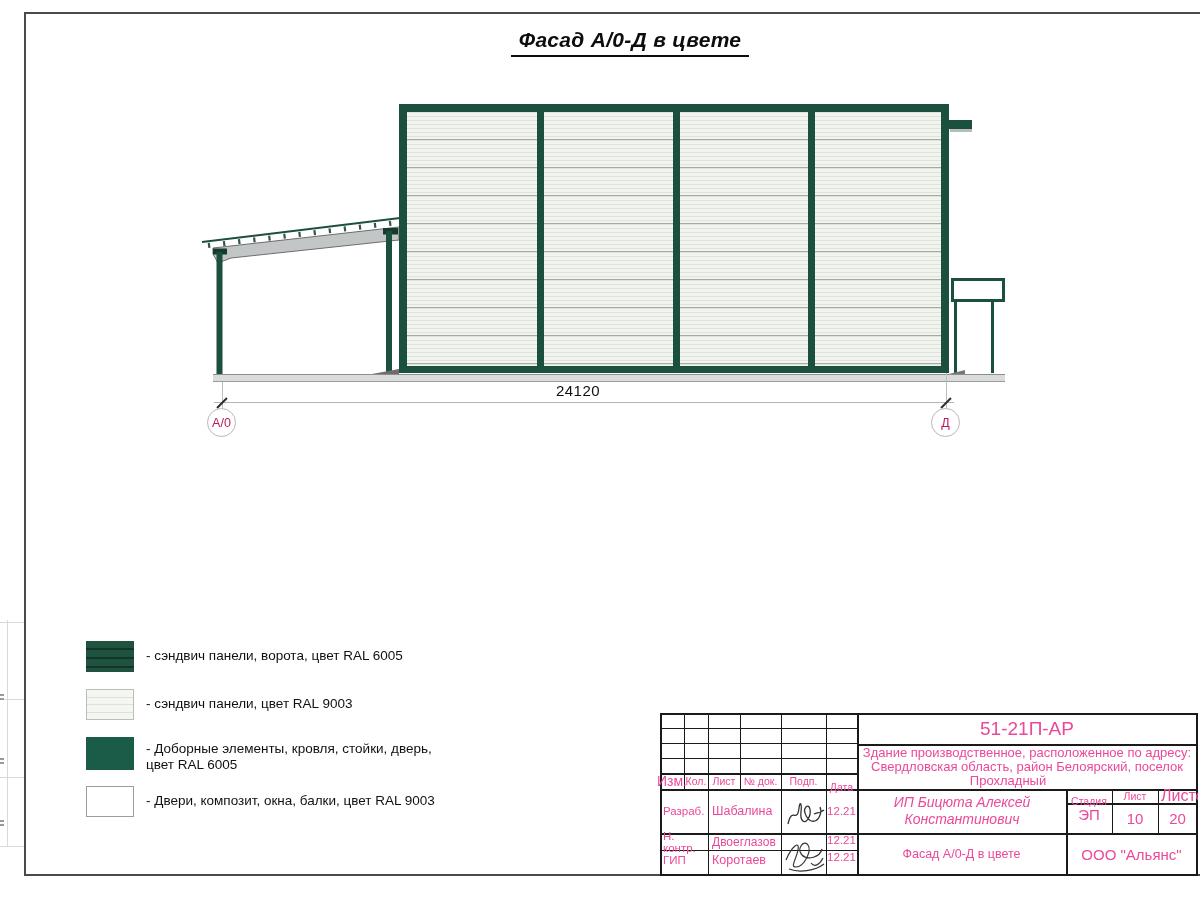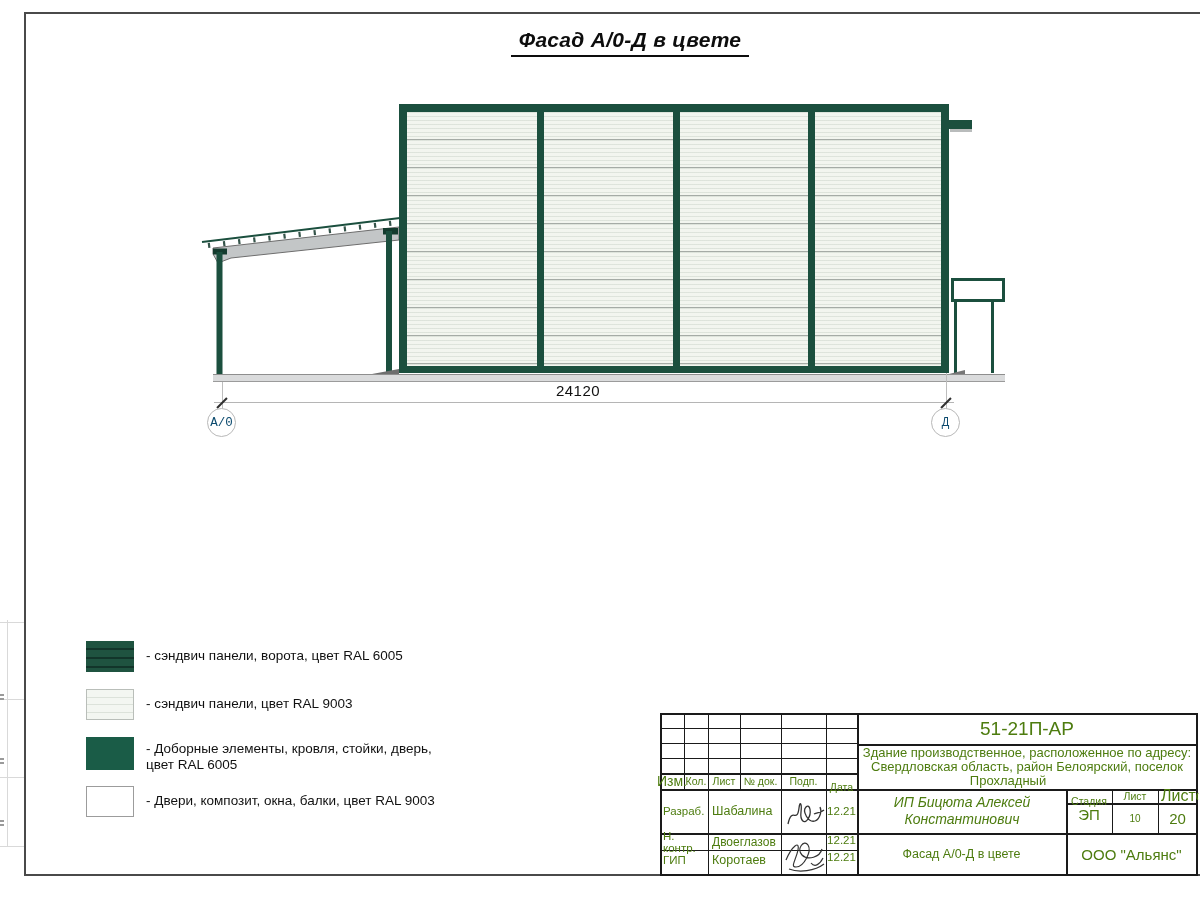--- a/index.html
+++ b/index.html
@@ -33,34 +33,34 @@
           background:#dadbdc;border-top:1px solid #8e8e8e;border-bottom:1px solid #9b9b9b;}
   .wedge{position:absolute;background:#6e6e6e;clip-path:polygon(0 100%,100% 0,100% 100%);}
   
   .extline{position:absolute;width:1px;background:#bdbdbd;}
   .dimline{position:absolute;left:214px;top:402px;width:740px;height:1px;background:#b5b5b5;}
   .slash{position:absolute;width:14px;height:2px;background:#2f2f2f;transform:rotate(-45deg);}
   .dimtext{position:absolute;left:528px;top:382px;width:100px;text-align:center;
            font-size:15px;letter-spacing:.5px;color:#111;}
   .axis-circle{position:absolute;width:29px;height:29px;border:1px solid #b8b8b8;border-radius:50%;
                background:#fff;display:flex;align-items:center;justify-content:center;
-               font-size:12.5px;color:#0c4a6e;box-sizing:border-box;font-family:Liberation Mono, monospace;}
+               font-size:12.5px;color:#be185d;box-sizing:border-box;}
   
   .swatch{position:absolute;left:86px;width:48px;box-sizing:border-box;}
   .sw-gate{height:31px;background-color:#1f5340;
            background-image:repeating-linear-gradient(180deg, transparent 0 7px, #12352a 7px 9px);}
   .sw-panel{height:31px;background-color:#f3f6f1;border:1px solid #b9beb9;
             background-image:repeating-linear-gradient(180deg, transparent 0 6.5px, #dce2da 6.5px 7.5px);}
   .sw-green{height:33px;background:#1a5c47;}
   .sw-white{height:31px;background:#ffffff;border:1.5px solid #9c9c9c;}
   .legend-label{position:absolute;left:146px;font-size:13.5px;line-height:16px;color:#111;}
   
   .ln{position:absolute;background:#1a1a1a;}
   .tb-text{position:absolute;display:flex;align-items:center;justify-content:center;
-           text-align:center;color:#4d7c0f;border-radius:7px;}
+           text-align:center;color:#ec4899;border-radius:7px;}
   .tb-left{justify-content:flex-start;text-align:left;}
   .sig-svg{position:absolute;}
 </style>
 </head>
 <body>
 
 <div id="sheet">
 
   <div class="frame" style="left:24px;top:12px;width:1176px;height:2px;"></div>
   <div class="frame" style="left:24px;top:12px;width:2px;height:864px;"></div>
@@ -176,21 +176,21 @@
     <div class="tb-text" style="left:857px;top:759px;width:340px;height:15px;font-size:13px;">Свердловская область, район Белоярский, поселок</div>
     <div class="tb-text" style="left:857px;top:773px;width:302px;height:15px;font-size:13px;">Прохладный</div>
 
     <div class="tb-text" style="left:861px;top:791px;width:202px;height:40px;font-size:14px;line-height:17px;font-style:italic;">ИП Бицюта Алексей Константинович</div>
     <div class="tb-text" style="left:859px;top:834px;width:205px;height:40px;font-size:12.5px;">Фасад А/0-Д в цвете</div>
 
     <div class="tb-text" style="left:1066px;top:789px;width:46px;height:24px;font-size:10.5px;">Стадия</div>
     <div class="tb-text" style="left:1112px;top:789px;width:46px;height:14px;font-size:10.5px;">Лист</div>
     <div class="tb-text tb-left" style="left:1158px;top:789px;width:38px;height:14px;font-size:16px;overflow:hidden;padding-left:3px;">Листов</div>
     <div class="tb-text" style="left:1066px;top:803px;width:46px;height:22px;font-size:15px;">ЭП</div>
-    <div class="tb-text" style="left:1112px;top:803px;width:46px;height:30px;font-size:10px;">10</div>
+    <div class="tb-text" style="left:1112px;top:803px;width:46px;height:30px;font-size:15px;">10</div>
     <div class="tb-text" style="left:1158px;top:803px;width:39px;height:30px;font-size:15px;">20</div>
     <div class="tb-text" style="left:1066px;top:833px;width:131px;height:42px;font-size:15px;">ООО "Альянс"</div>
 
     <div class="tb-text tb-left" style="left:663px;top:789px;width:44px;height:44px;font-size:11.5px;">Разраб.</div>
     <div class="tb-text tb-left" style="left:712px;top:789px;width:68px;height:44px;font-size:12.5px;">Шабалина</div>
     <div class="tb-text" style="left:826px;top:789px;width:31px;height:44px;font-size:11.5px;">12.21</div>
 
     <div class="tb-text tb-left" style="left:663px;top:833px;width:46px;height:17px;font-size:11.5px;">Н. контр.</div>
     <div class="tb-text tb-left" style="left:712px;top:833px;width:68px;height:17px;font-size:12px;">Двоеглазов</div>
     <div class="tb-text" style="left:826px;top:831px;width:31px;height:17px;font-size:11.5px;">12.21</div>

